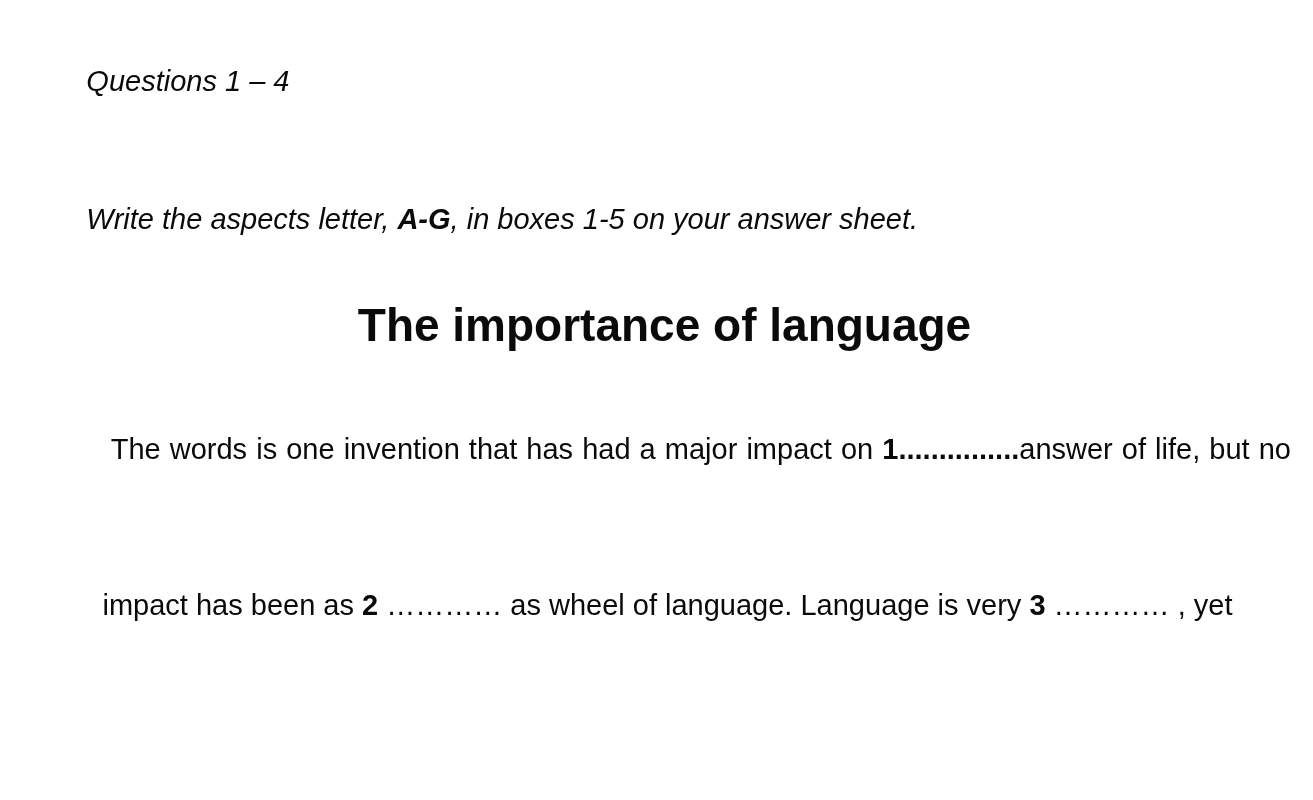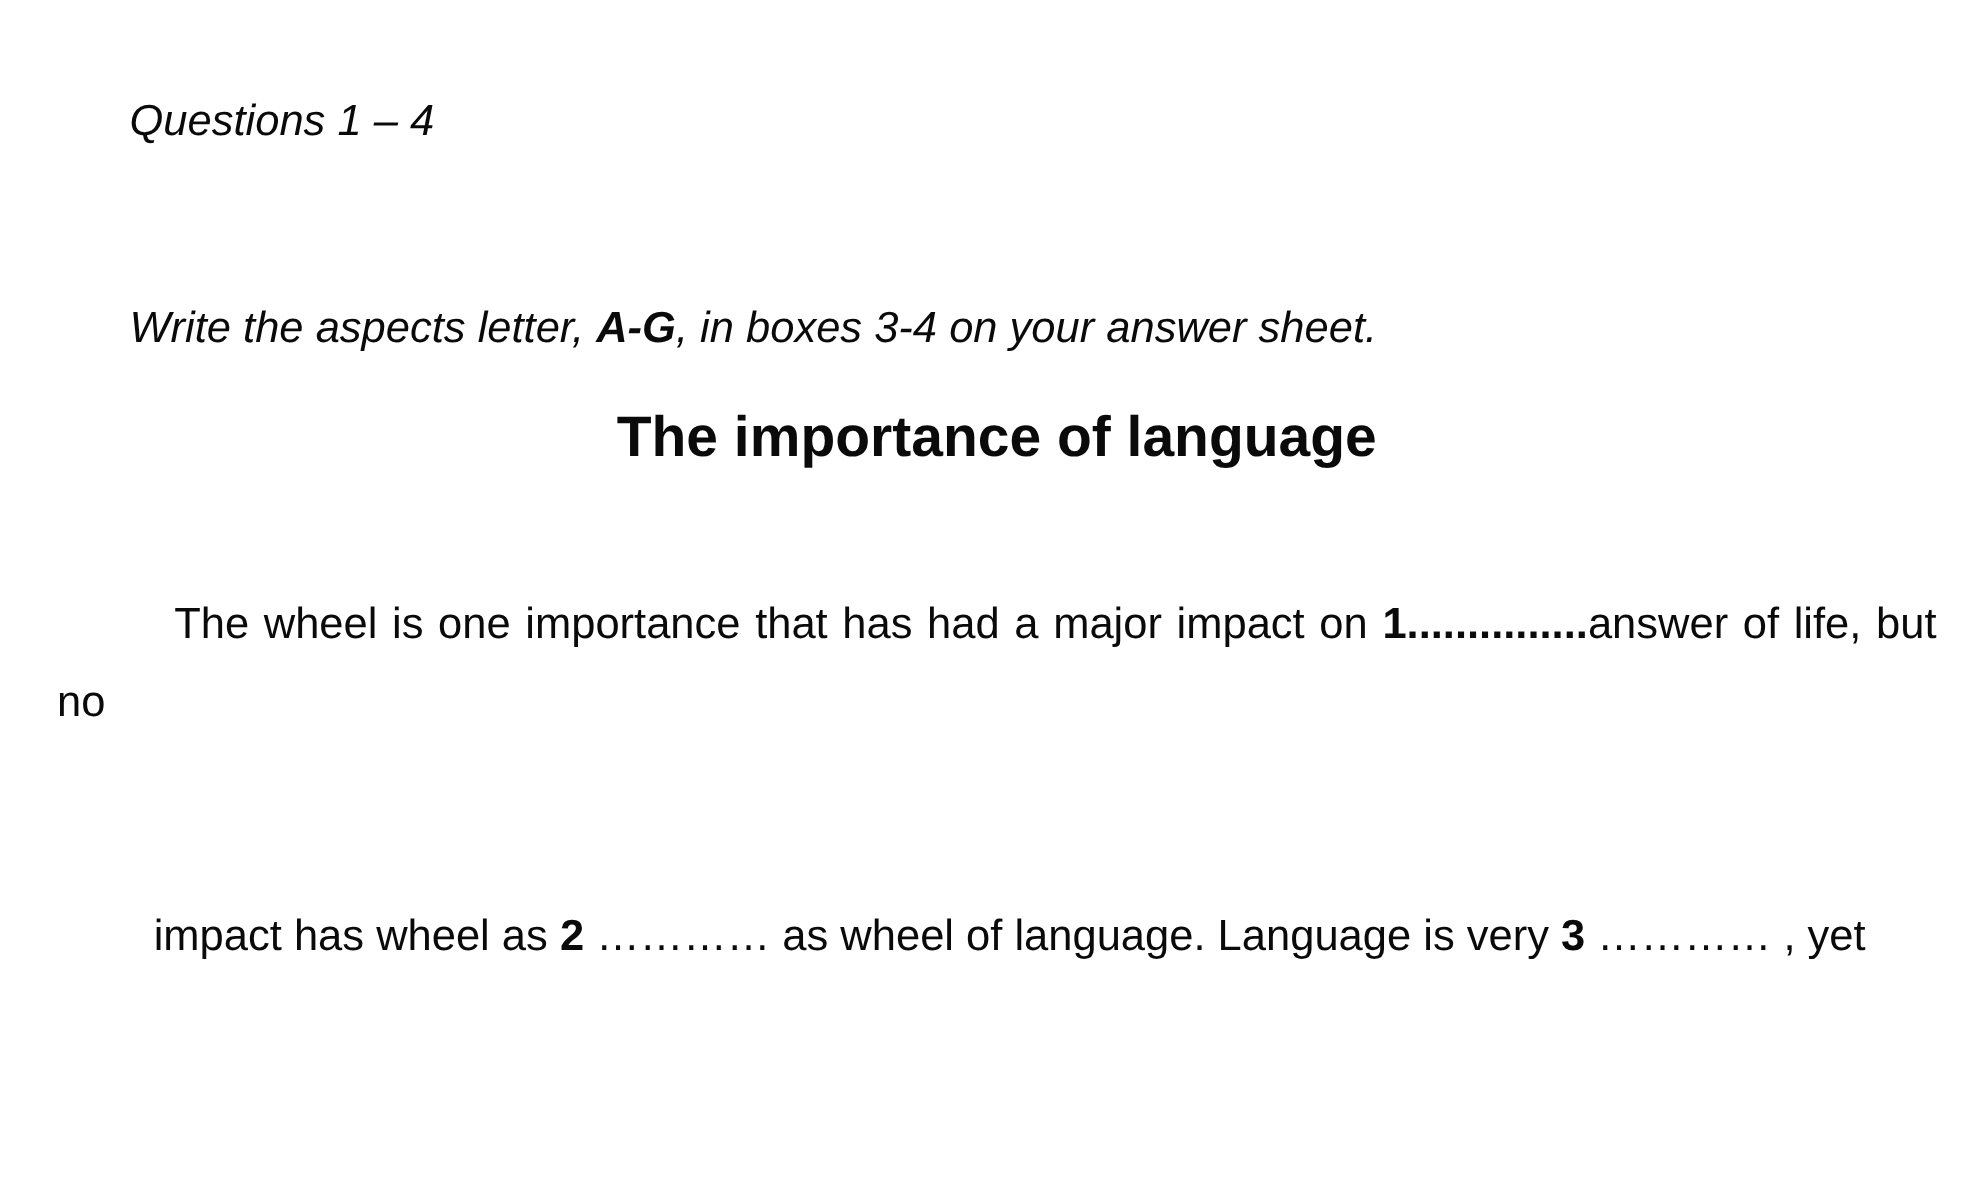--- a/index.html
+++ b/index.html
@@ -23,21 +23,22 @@
     font-size: 29px;
     line-height: 34px;
     white-space: pre-wrap;
   }
   .instr-2 { margin-top: 37px; }
   .instr-3 { margin-top: 36px; }
   .instr .emph { font-weight: 700; }
 
   
   .title {
-    font-size: 38px;
+    margin-top: 33px;
+    font-size: 46px;
     line-height: 44px;
     font-weight: 700;
     text-align: center;
   }
 
   
   .para {
     margin-top: 24px;
     font-size: 29px;
     line-height: 52px;
@@ -54,29 +55,29 @@
 
 <div class="page">
   <div class="content">
 
     <div class="instr instr-1">
       <span>Questions 1 – 4</span>
     </div>
 
 
     <div class="instr instr-3">
-      <span>Write the aspects letter, </span><span class="emph">A-G</span><span>, in boxes 3-4 on your answer sheet.</span>
+      <span>Write the aspects letter, </span><span class="emph">A-G</span><span>, in boxes 1-5 on your answer sheet.</span>
     </div>
 
     <div class="title">The importance of language</div>
 
     <div class="para">
       <div class="line just">
-        <span>The wheel is one importance that has had a major impact on </span><span class="blank">1...............</span><span>answer of life, but no</span>
+        <span>The words is one invention that has had a major impact on </span><span class="blank">1...............</span><span>answer of life, but no</span>
       </div>
       <div class="line">
-        <span>impact has wheel as </span><span class="blank">2</span><span> ………… as wheel of language. Language is very </span><span class="blank">3</span><span> ………… , yet</span>
+        <span>impact has been as </span><span class="blank">2</span><span> ………… as wheel of language. Language is very </span><span class="blank">3</span><span> ………… , yet</span>
       </div>
 
     </div>
 
   </div>
 </div>
 
 </body></html>

